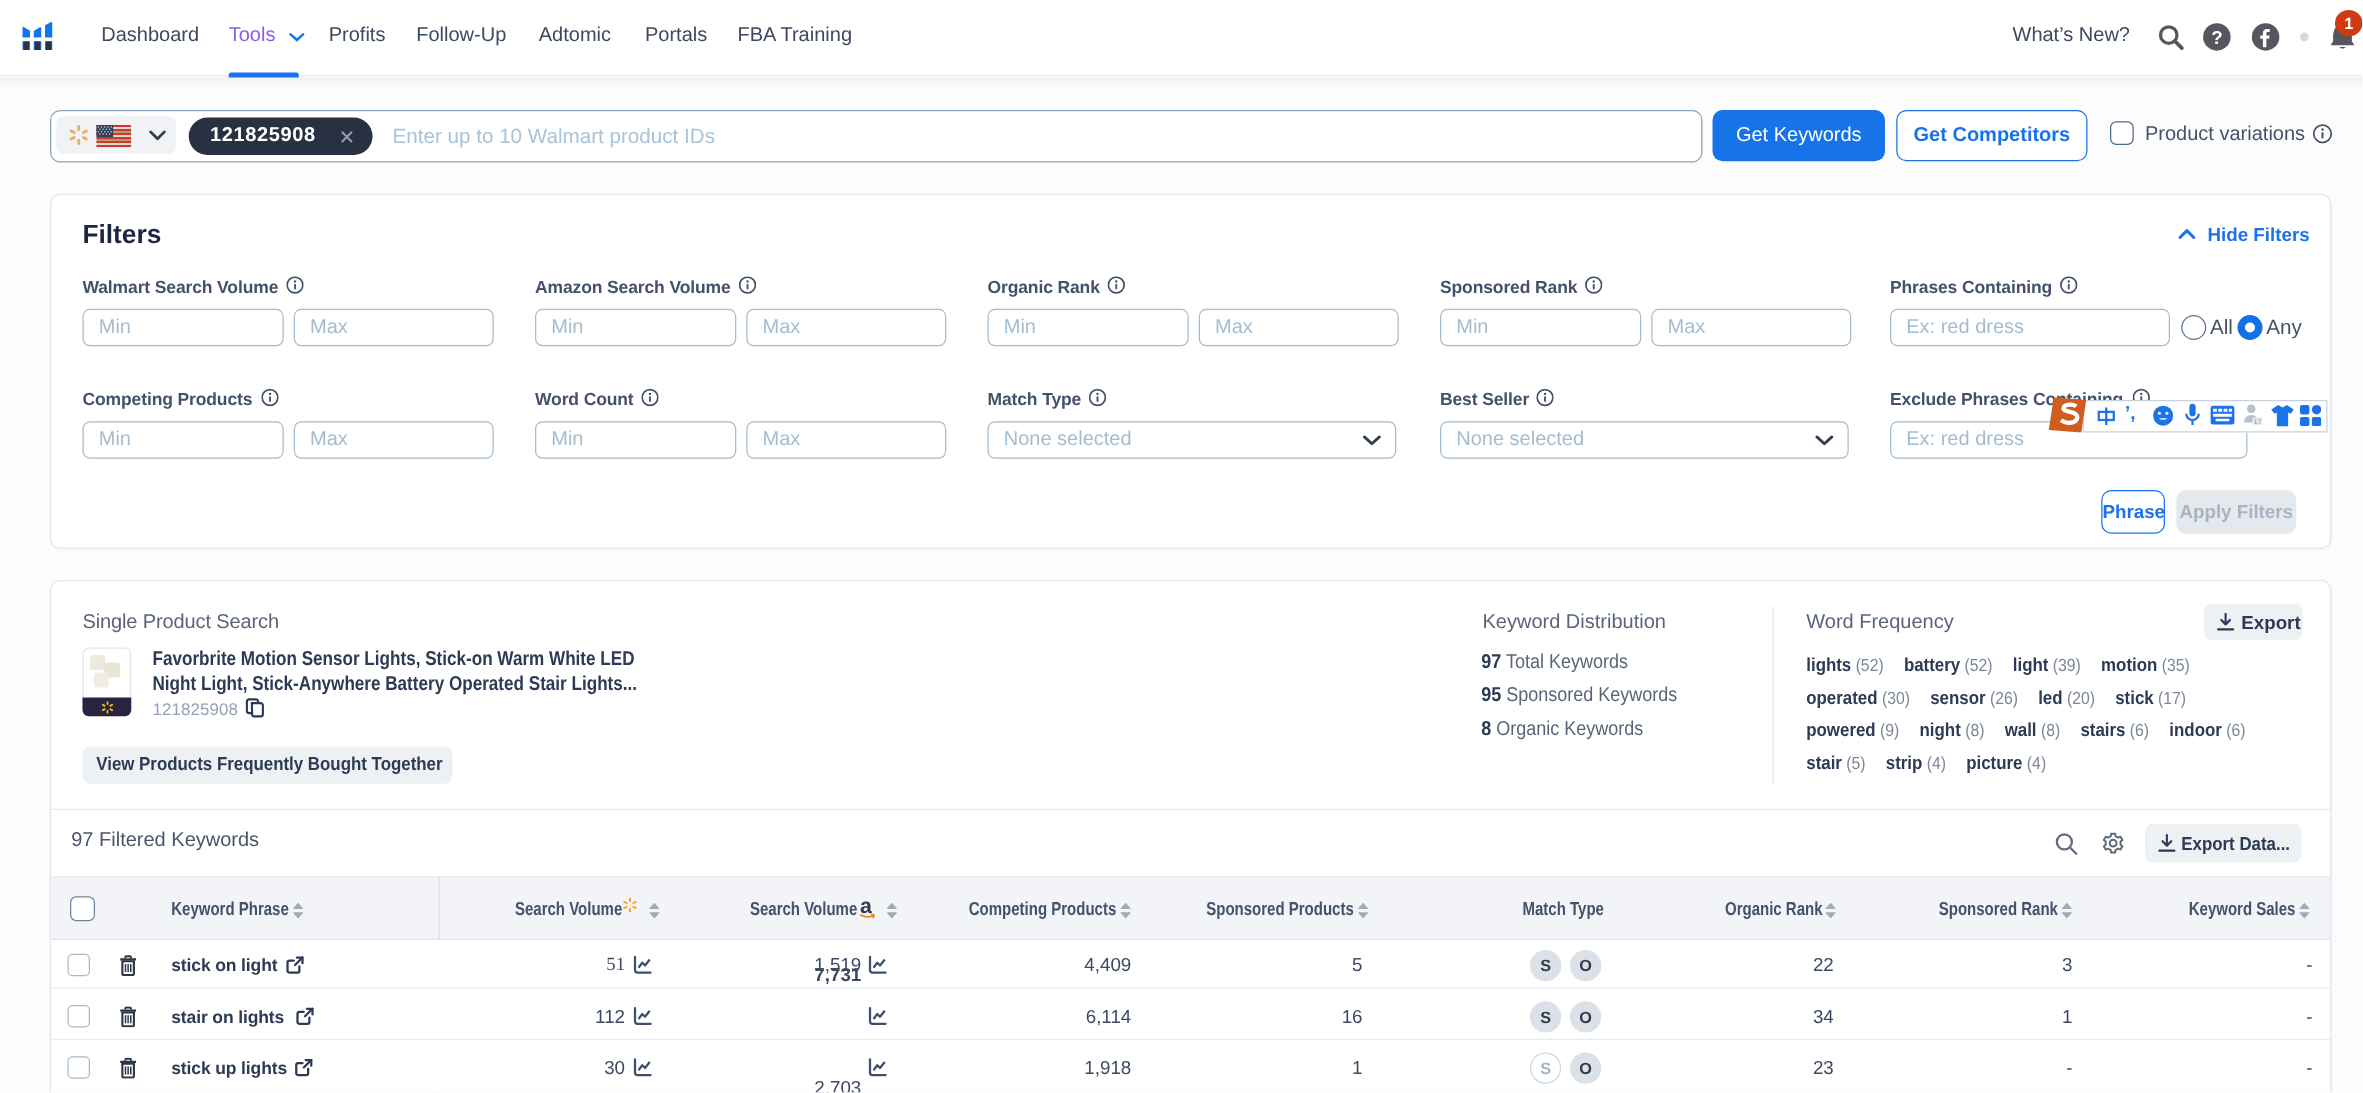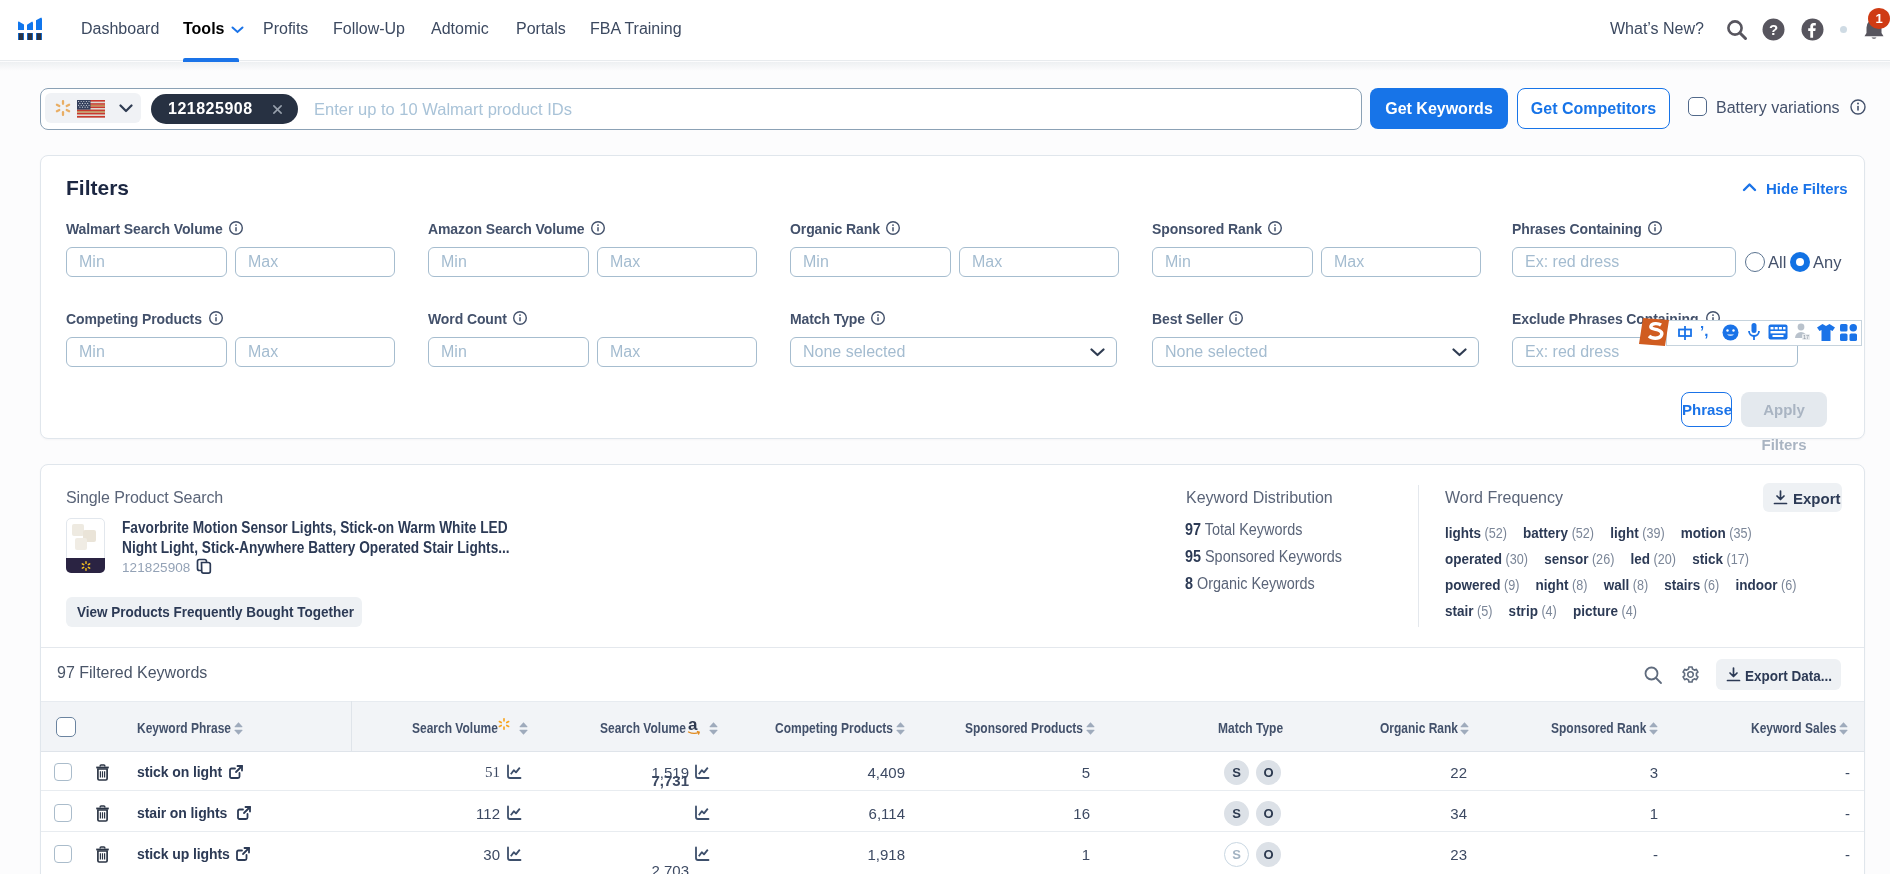--- a/index.html
+++ b/index.html
@@ -73,21 +73,21 @@
     <rect x="19" y="16" width="6" height="7"></rect>
   </g>
   <g fill="#2b3342">
     <rect x="1.8" y="16.2" width="4.4" height="6.8"></rect>
     <rect x="10.8" y="16.2" width="4.4" height="6.8"></rect>
     <rect x="19.8" y="16.2" width="4.4" height="6.8"></rect>
   </g>
 </svg>
 
 <div class="abs" style="left:81px;top:20px;font-size:16px;color:#3c4960;">Dashboard</div>
-<div class="abs" style="left:183px;top:20px;font-size:16px;font-weight:bold;color:#000000;">Tools</div>
+<div class="abs" style="left:183px;top:20px;font-size:16px;font-weight:normal;color:#8b5cf6;">Tools</div>
 <svg class="abs" style="left:231px;top:26px;" width="13" height="8" viewBox="0 0 13 8">
       <path d="M1.5 1.5 L6.5 6 L11.5 1.5" fill="none" stroke="#1a73e8" stroke-width="2" stroke-linecap="round"></path>
     </svg>
 <div class="abs" style="left:183px;top:58px;width:56px;height:4px;background:#1a73e8;border-radius:2px 2px 0 0;"></div>
 <div class="abs" style="left:263px;top:20px;font-size:16px;color:#3c4960;">Profits</div>
 <div class="abs" style="left:333px;top:20px;font-size:16px;color:#3c4960;">Follow-Up</div>
 <div class="abs" style="left:431px;top:20px;font-size:16px;color:#3c4960;">Adtomic</div>
 <div class="abs" style="left:516px;top:20px;font-size:16px;color:#3c4960;">Portals</div>
 <div class="abs" style="left:590px;top:20px;font-size:16px;color:#3c4960;">FBA Training</div>
 
@@ -165,24 +165,24 @@
       <path d="M1.5 1.5 L7 7 L12.5 1.5" fill="none" stroke="#2f3c52" stroke-width="2.2" stroke-linecap="round" stroke-linejoin="round"></path>
     </svg>
 
 <div class="abs" style="left:151px;top:94px;width:147px;height:30px;background:#273142;border-radius:15px;"></div>
 <div class="abs" style="left:168px;top:100px;font-size:16px;font-weight:bold;color:#fff;letter-spacing:0.5px;">121825908</div>
 <svg class="abs" style="left:272px;top:104px;" width="11" height="11" viewBox="0 0 12 12">
       <path d="M2 2 L10 10 M10 2 L2 10" stroke="#98a1ad" stroke-width="1.7" stroke-linecap="round"></path>
     </svg>
 <div class="abs" style="left:314px;top:100px;font-size:16.5px;color:#a9c3d8;">Enter up to 10 Walmart product IDs</div>
 
-<div class="abs" style="left:1370px;top:88px;width:138px;height:41px;background:#1774e8;border-radius:8px;color:#fff;font-size:16px;font-weight:bold;text-align:center;line-height:41px;">Get Keywords</div>
+<div class="abs" style="left:1370px;top:88px;width:138px;height:41px;background:#1774e8;border-radius:8px;color:#fff;font-size:16px;font-weight:normal;text-align:center;line-height:41px;">Get Keywords</div>
 <div class="abs" style="left:1517px;top:88px;width:153px;height:41px;background:#fff;border:1px solid #1774e8;border-radius:8px;color:#1774e8;font-size:16px;font-weight:bold;text-align:center;line-height:39px;">Get Competitors</div>
 <div class="abs" style="left:1688px;top:97px;width:19px;height:19px;border:1.5px solid #51698a;border-radius:5px;background:#fff;"></div>
-<div class="abs" style="left:1716px;top:99px;font-size:16px;color:#44516b;">Battery variations</div>
+<div class="abs" style="left:1716px;top:99px;font-size:16px;color:#44516b;">Product variations</div>
 <svg class="abs" style="left:1850px;top:99px;" width="16" height="16" viewBox="0 0 16 16">
       <circle cx="8" cy="8" r="7" fill="none" stroke="#44516b" stroke-width="1.4"></circle>
       <circle cx="8" cy="4.6" r="1" fill="#44516b"></circle>
       <rect x="7.2" y="6.8" width="1.6" height="5" rx="0.8" fill="#44516b"></rect>
     </svg>
 
 <div class="card" style="left:40px;top:155px;width:1825px;height:284px;"></div>
 <div class="abs" style="left:66px;top:176px;font-size:21px;font-weight:bold;color:#1c2742;">Filters</div>
 <svg class="abs" style="left:1742px;top:182px;" width="15" height="10" viewBox="0 0 15 10">
       <path d="M2 8 L7.5 2.5 L13 8" fill="none" stroke="#1a73e8" stroke-width="2.4" stroke-linecap="round" stroke-linejoin="round"></path>
@@ -308,21 +308,21 @@
 <svg class="abs" style="left:1840px;top:324px;" width="17" height="17" viewBox="0 0 17 17">
       <g fill="#1a73e8">
         <rect x="0" y="0" width="7.5" height="7.5" rx="1.6"></rect>
         <rect x="9.5" y="0" width="7.5" height="7.5" rx="3.7"></rect>
         <rect x="0" y="9.5" width="7.5" height="7.5" rx="1.6"></rect>
         <rect x="9.5" y="9.5" width="7.5" height="7.5" rx="1.6"></rect>
       </g>
     </svg>
 
 <div class="abs" style="left:1681px;top:392px;width:51px;height:35px;border:1.5px solid #1a73e8;border-radius:8px;color:#1a73e8;font-size:15px;font-weight:bold;text-align:center;line-height:33px;background:#fff;">Phrase</div>
-<div class="abs" style="left:1741px;top:392px;width:86px;height:35px;background:#e4e9ee;border-radius:8px;color:#a9b4c2;font-size:15px;font-weight:bold;text-align:center;line-height:35px;">Apply Filters</div>
+<div class="abs" style="left:1741px;top:392px;width:96px;height:35px;background:#e4e9ee;border-radius:8px;color:#a9b4c2;font-size:15px;font-weight:bold;text-align:center;line-height:35px;">Apply Filters</div>
 
 <div class="card" style="left:40px;top:464px;width:1825px;height:500px;"></div>
 <div class="abs" style="left:66px;top:489px;font-size:16px;color:#5a6478;letter-spacing:-0.1px;">Single Product Search</div>
 
 <div class="abs" style="left:66px;top:518px;width:39px;height:55px;background:#fff;border:1px solid #e2e7ed;border-radius:5px;"></div>
 <div class="abs" style="left:72px;top:524px;width:12px;height:12px;background:#eeeae1;border-radius:2px;"></div>
 <div class="abs" style="left:83px;top:530px;width:13px;height:12px;background:#eae4d8;border-radius:2px;"></div>
 <div class="abs" style="left:75px;top:538px;width:12px;height:12px;background:#f0ece4;border-radius:2px;"></div>
 <div class="abs" style="left:66px;top:558px;width:39px;height:15px;background:#2a2342;border-radius:0 0 5px 5px;"></div>
 <svg class="abs" style="left:81px;top:561px;" width="10" height="10" viewBox="0 0 17 17">

